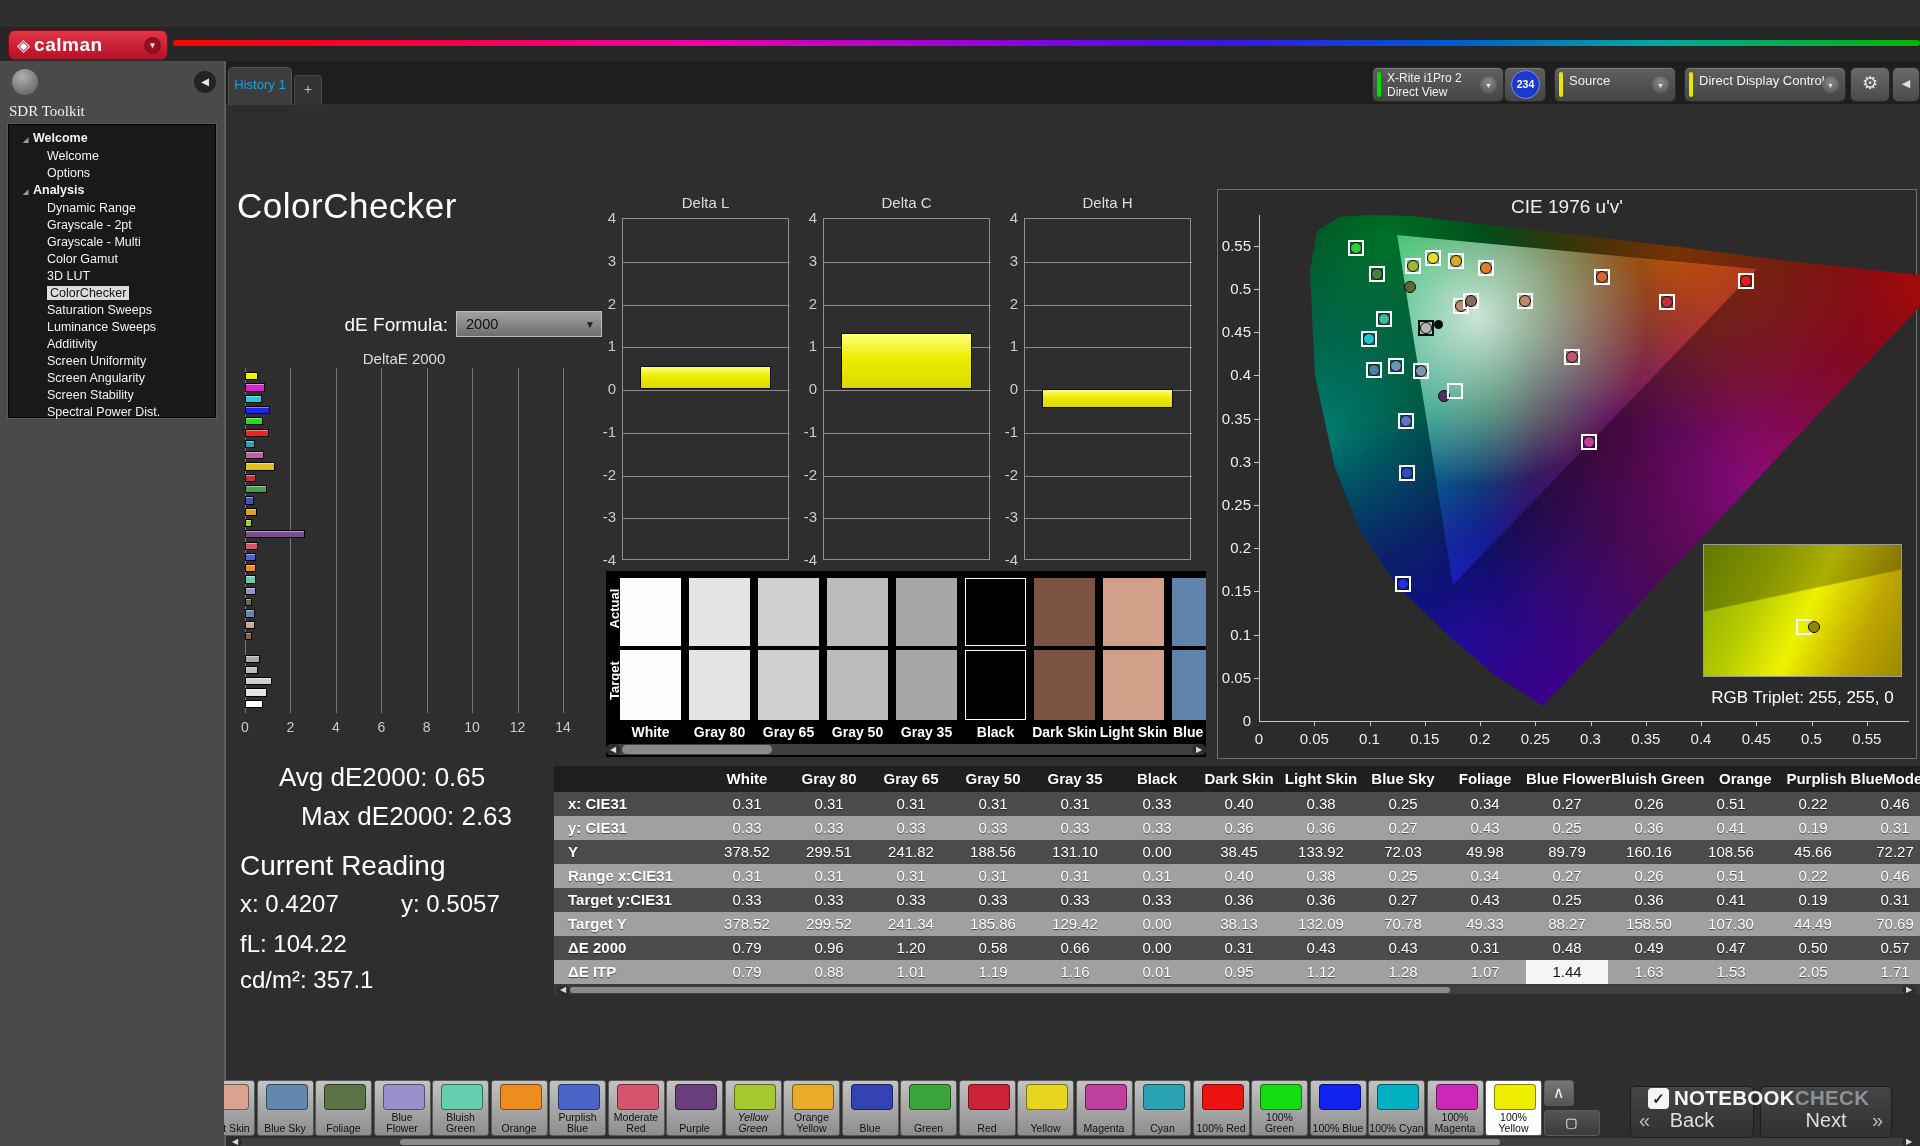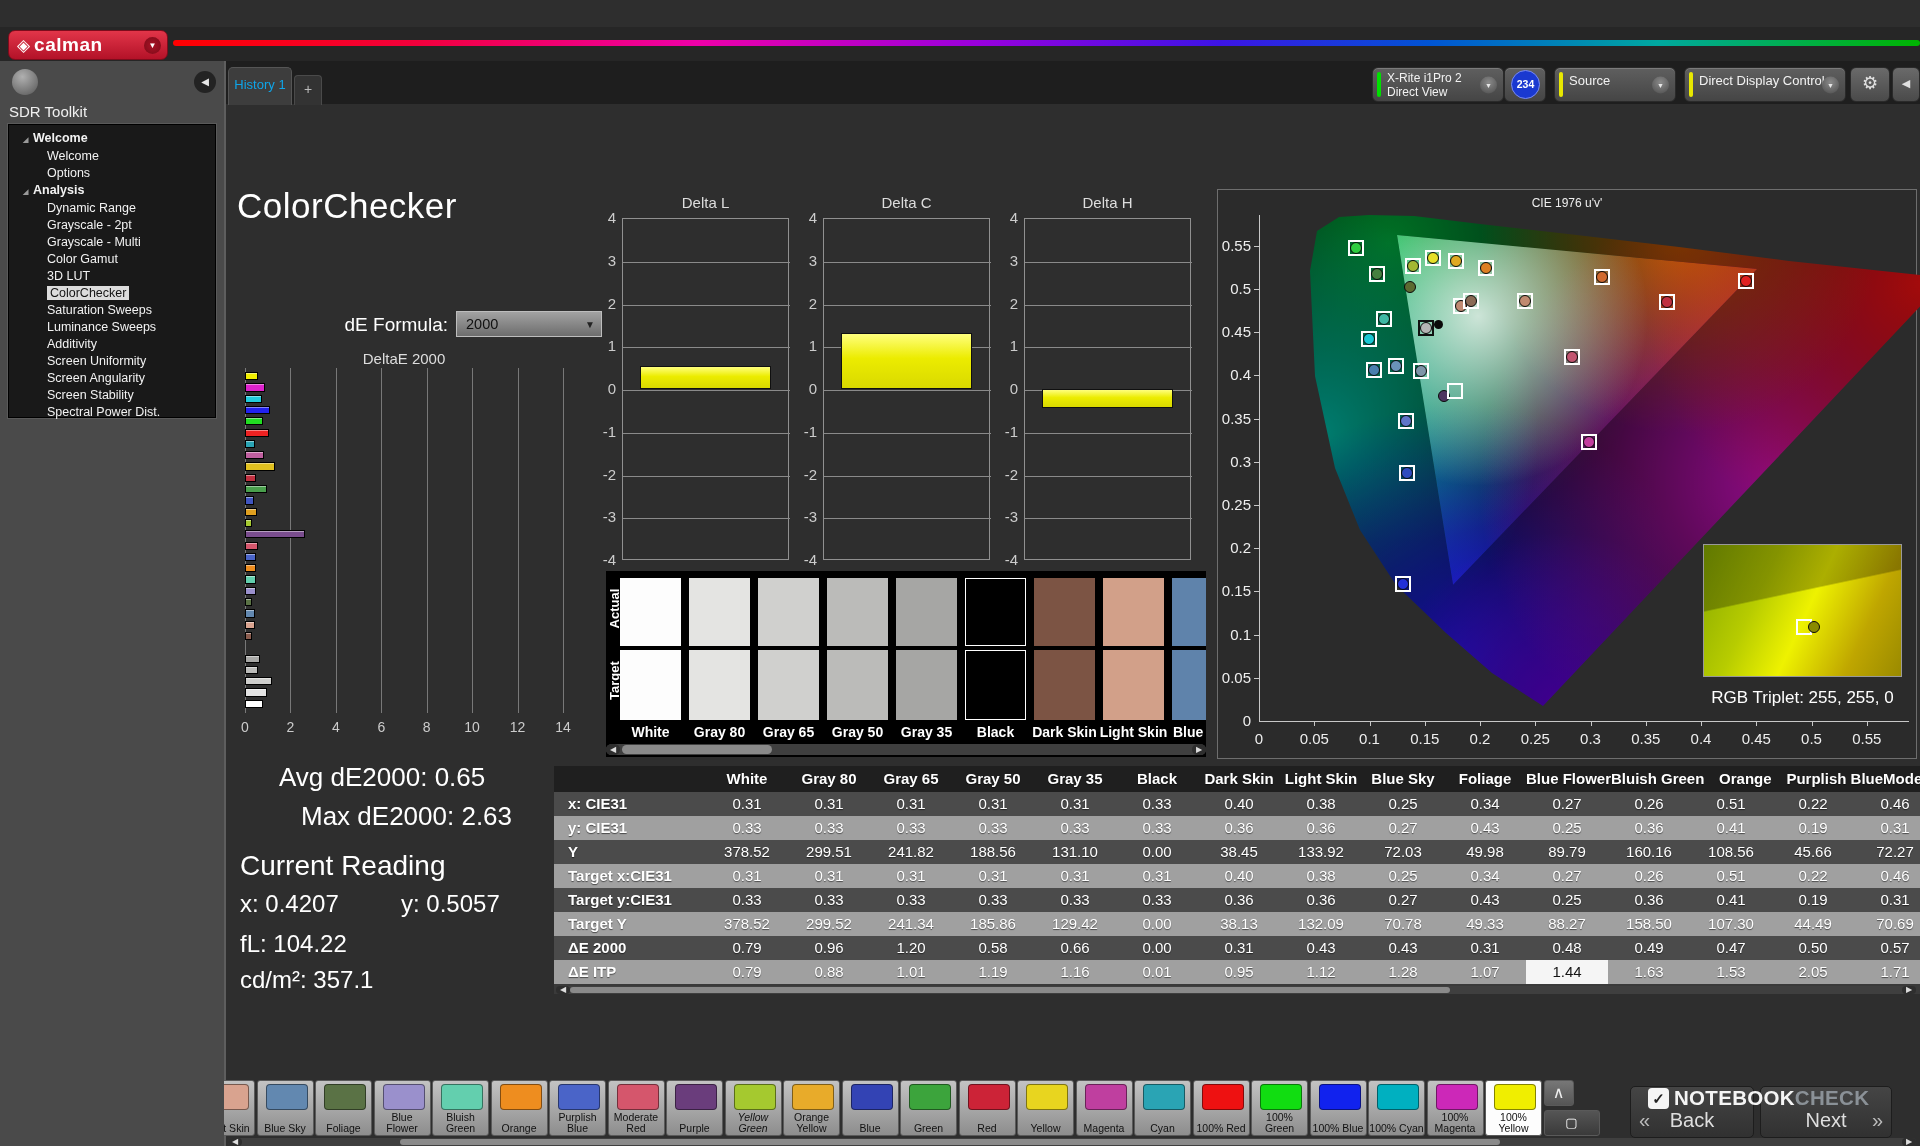--- a/index.html
+++ b/index.html
@@ -36,21 +36,21 @@
   .badge{position:absolute;top:9px;width:27px;height:27px;border-radius:50%;background:#1a39d0;border:1px solid #7a8cf0;
       color:#fff;font-size:10.5px;font-weight:bold;text-align:center;line-height:27px;}
   .sqbtn{position:absolute;top:6px;height:33px;background:linear-gradient(#6a6a6a,#4a4a4a);border:1px solid #2a2a2a;border-radius:6px;
       color:#e0e0e0;text-align:center;}
   
   .sidebar{position:absolute;left:0;top:61px;width:224px;height:1085px;background:#4a4a4a;border-right:2px solid #5e5e5e;}
   .side-orb{position:absolute;left:12px;top:8px;width:26px;height:26px;border-radius:50%;
       background:radial-gradient(circle at 40% 30%,#b0b0b0,#565656);}
   .side-collapse{position:absolute;right:8px;top:10px;width:22px;height:22px;border-radius:50%;background:#232323;
       color:#e8e8e8;font-size:10px;text-align:center;line-height:22px;}
-  .side-title{position:absolute;left:9px;top:42px;font-size:15px;color:#f0f0f0;}
+  .side-title{position:absolute;left:9px;top:42px;font-size:15px;color:#f0f0f0;font-family:Liberation Serif, serif;}
   .tree{position:absolute;left:8px;top:63px;width:208px;height:294px;background:#191919;border:1px solid #000;
       box-shadow:0 0 0 1px #5a5a5a;padding-top:5px;box-sizing:border-box;}
   .tree-item{font-size:12.5px;color:#f2f2f2;line-height:17px;white-space:nowrap;}
   .tree-item .tri{display:inline-block;font-size:7px;color:#9a9a9a;width:10px;}
   .tree-item.group{font-weight:bold;padding-left:14px;}
   .tree-item.child{padding-left:38px;}
   .tree-item.child span.sel{background:#dcdcdc;color:#141414;padding:0 3px;}
   .chart-title{position:absolute;font-size:15px;color:#ddd;text-align:center;}
   .plot{position:absolute;box-sizing:border-box;}
   .ticklabel{position:absolute;font-size:14px;color:#ccc;}
@@ -73,21 +73,21 @@
   .scroll{position:absolute;background:#3f3f3f;border-radius:6px;}
   .scroll .thumb{position:absolute;top:1px;bottom:1px;background:#8a8a8a;border-radius:5px;}
   .scroll .arr{position:absolute;top:0;width:14px;height:100%;color:#ddd;font-size:8px;text-align:center;background:#2e2e2e;border-radius:6px;}
   
   .dtable{position:absolute;left:554px;top:766px;width:1366px;height:228px;overflow:hidden;background:#3a3a3a;}
   .trow{position:absolute;left:0;height:24px;display:flex;white-space:nowrap;}
   .tcell{flex:0 0 82px;font-size:15px;color:#fff;text-align:center;line-height:24px;text-shadow:0 1px 1px rgba(0,0,0,.55);}
   .tlabel{flex:0 0 152px;text-align:left;padding-left:14px;font-weight:bold;box-sizing:border-box;}
   
   .cie{position:absolute;left:1217px;top:189px;width:700px;height:570px;background:#2b2b2b;border:1px solid #6e6e6e;box-sizing:border-box;}
-  .cie-title{position:absolute;top:6px;left:0;width:100%;text-align:center;font-size:12px;color:#eee;}
+  .cie-title{position:absolute;top:6px;left:0;width:100%;text-align:center;font-size:19px;color:#eee;}
   .cie-tick{position:absolute;background:#c8c8c8;}
   .cie-lab{position:absolute;font-size:15px;color:#eee;}
   .mk-sq{position:absolute;width:16px;height:16px;border:2px solid #fff;box-sizing:border-box;}
   .mk-ci{position:absolute;width:12px;height:12px;border-radius:50%;border:1.5px solid #0a0a0a;box-sizing:border-box;}
   .inset{position:absolute;left:485px;top:354px;width:199px;height:133px;border:1px solid #999;box-sizing:border-box;
       background:linear-gradient(115deg,#86a800 0%,#b7cc00 30%,#eef200 52%,#bfa600 78%,#9a8a00 100%);}
   .inset .wedge{position:absolute;inset:0;background:linear-gradient(168deg,rgba(0,0,0,.28) 0 38%,transparent 39%);}
   .rgb-triplet{position:absolute;font-size:17px;color:#fff;}
   
   .swatchbar{position:absolute;left:224px;top:1078px;width:1696px;height:60px;overflow:hidden;}
@@ -405,21 +405,21 @@
         <div class="tcell">133.92</div>
         <div class="tcell">72.03</div>
         <div class="tcell">49.98</div>
         <div class="tcell">89.79</div>
         <div class="tcell">160.16</div>
         <div class="tcell">108.56</div>
         <div class="tcell">45.66</div>
         <div class="tcell">72.27</div>
       </div>
       <div class="trow" style="top: 98px; background: rgb(160, 160, 160);">
-        <div class="tcell tlabel">Target x:CIE31</div>
+        <div class="tcell tlabel">Range x:CIE31</div>
         <div class="tcell">0.31</div>
         <div class="tcell">0.31</div>
         <div class="tcell">0.31</div>
         <div class="tcell">0.31</div>
         <div class="tcell">0.31</div>
         <div class="tcell">0.31</div>
         <div class="tcell">0.40</div>
         <div class="tcell">0.38</div>
         <div class="tcell">0.25</div>
         <div class="tcell">0.34</div>

